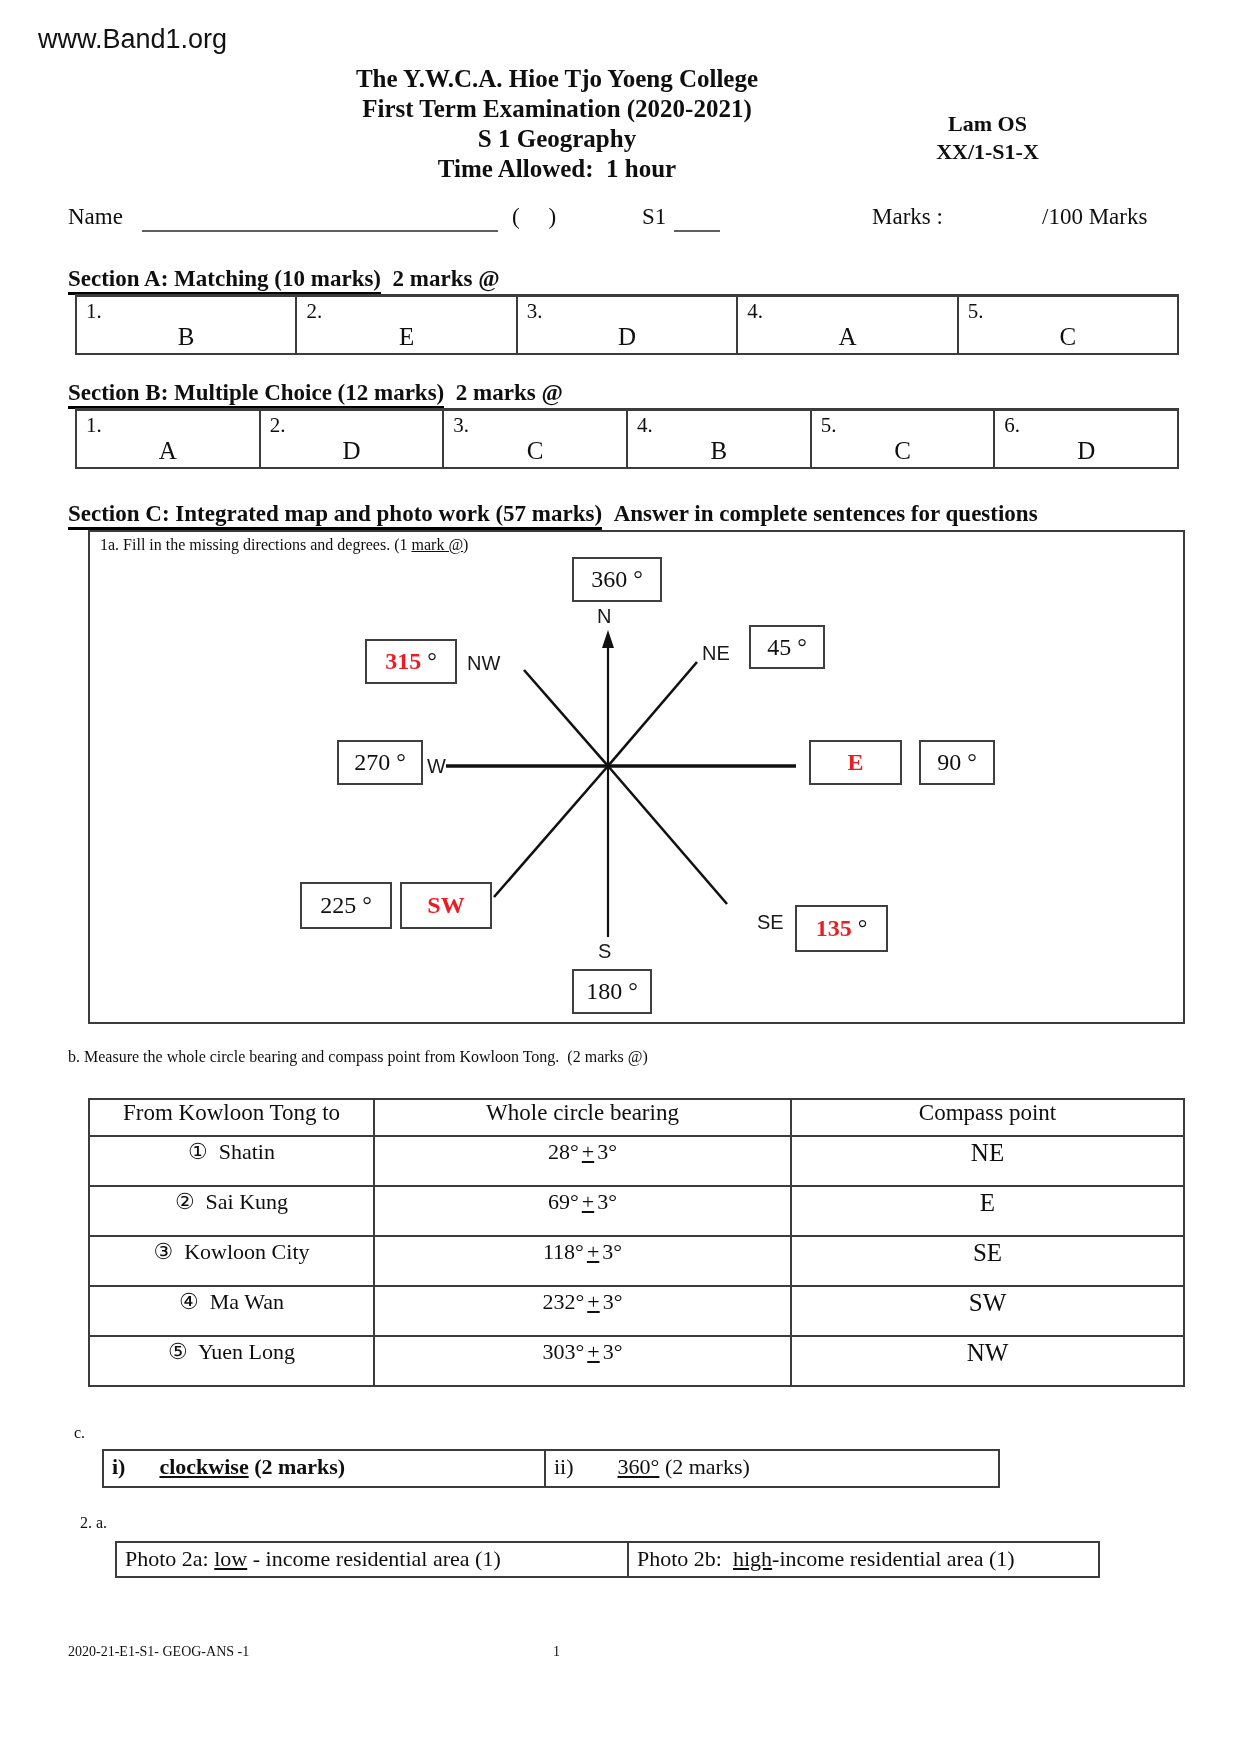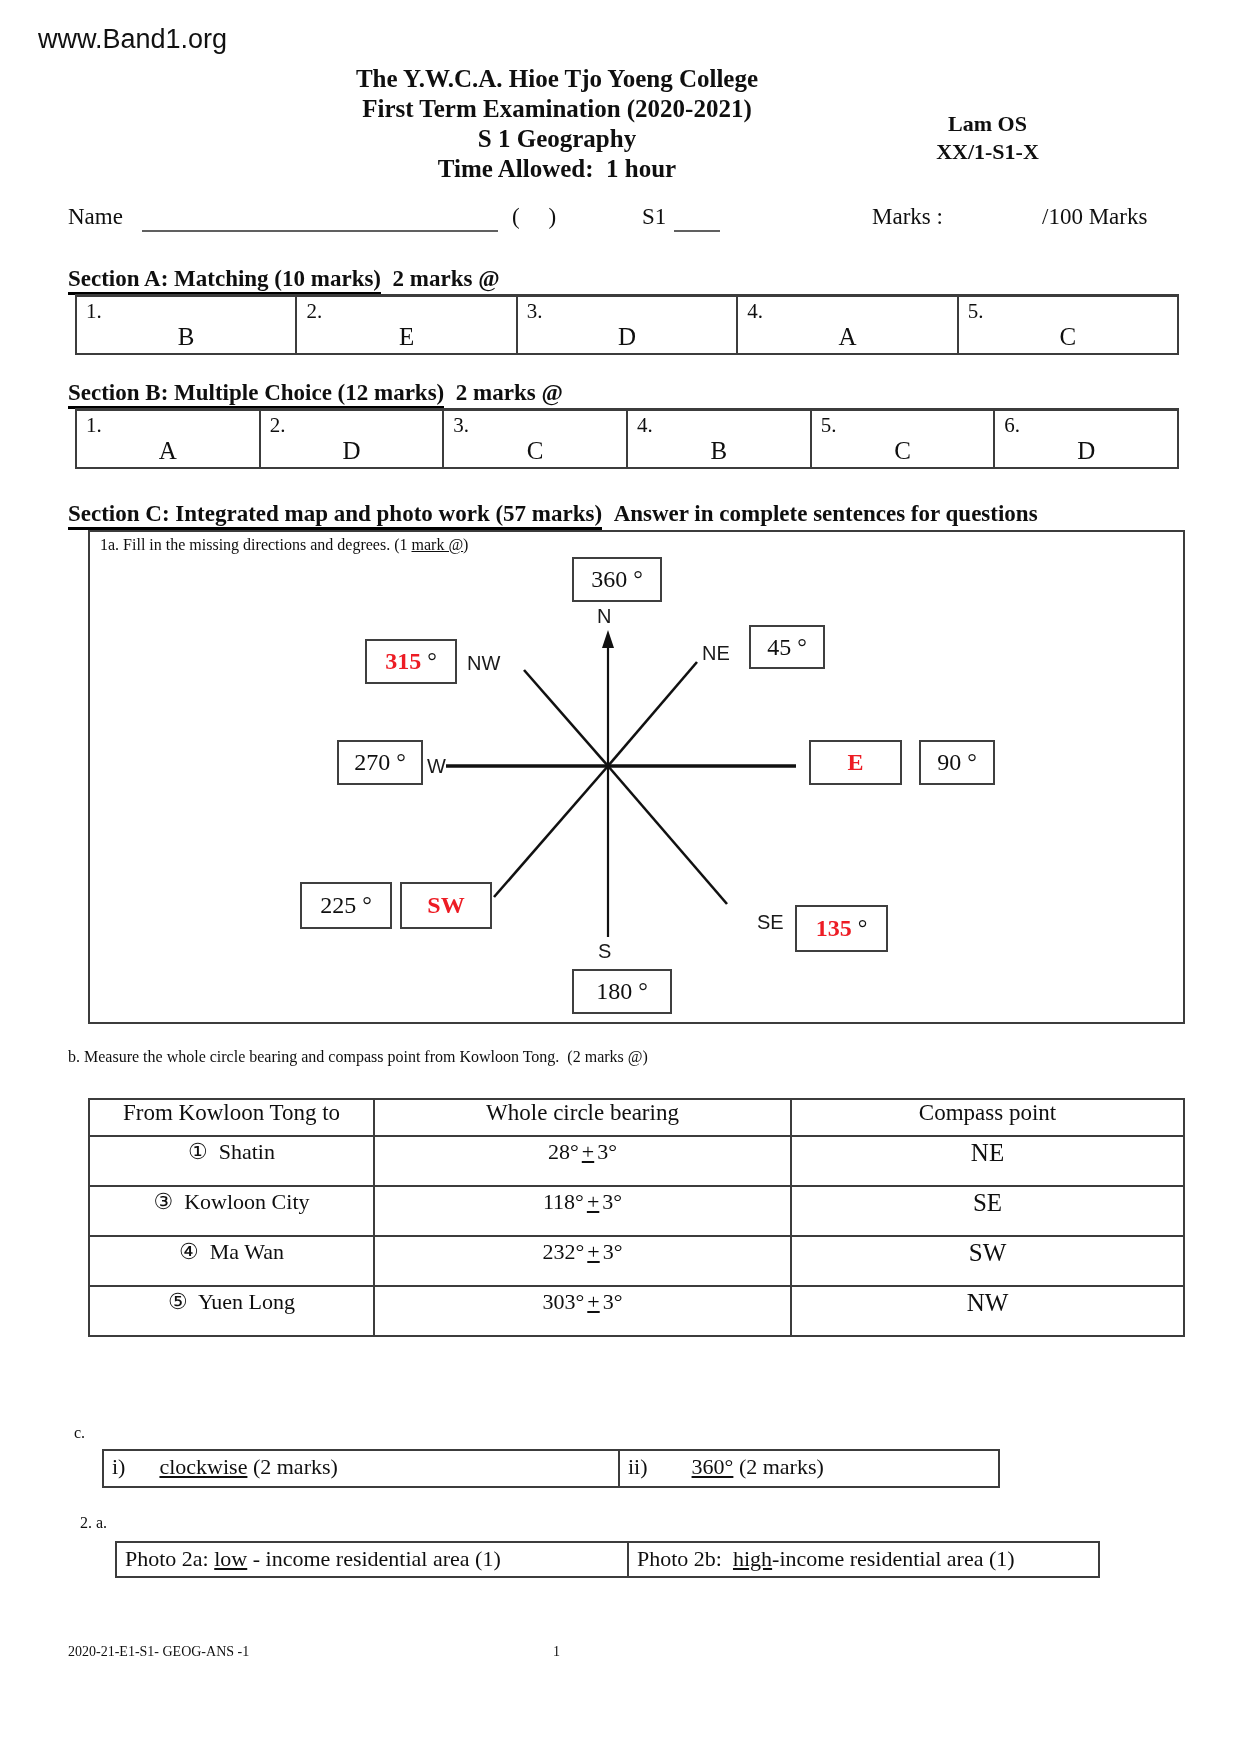--- a/index.html
+++ b/index.html
@@ -171,21 +171,21 @@
     <span class="dir-label" style="left:377px; top:120px;">NW</span>
     <span class="dir-label" style="left:337px; top:223px;">W</span>
     <span class="dir-label" style="left:508px; top:408px;">S</span>
     <span class="dir-label" style="left:667px; top:379px;">SE</span>
 
     <div class="cbox" style="left:482px; top:25px;  width:90px; height:45px;">360 °</div>
     <div class="cbox" style="left:659px; top:93px;  width:76px; height:44px;">45 °</div>
     <div class="cbox" style="left:247px; top:208px; width:86px; height:45px;">270 °</div>
     <div class="cbox" style="left:829px; top:208px; width:76px; height:45px;">90 °</div>
     <div class="cbox" style="left:210px; top:350px; width:92px; height:47px;">225 °</div>
-    <div class="cbox" style="left:482px; top:437px; width:100px; height:45px;">180 °</div>
+    <div class="cbox" style="left:482px; top:437px; width:80px; height:45px;">180 °</div>
 
     <div class="cbox" style="left:275px; top:107px; width:92px; height:45px;">
       <span class="red">315</span>
         <span>&nbsp;°</span>
     </div>
     <div class="cbox" style="left:719px; top:208px; width:93px; height:45px;">
       <span class="red">E</span>
     </div>
     <div class="cbox" style="left:310px; top:350px; width:92px; height:47px;">
       <span class="red">SW</span>
@@ -209,40 +209,45 @@
       <th>From Kowloon Tong to</th>
       <th>Whole circle bearing</th>
       <th>Compass point</th>
     </tr>
     <tr>
       <td>①&nbsp; Shatin</td>
       <td><span>28°</span><u class="pm">+</u><span>3°</span></td>
       <td class="compass">NE</td>
     </tr>
     <tr>
+      <td>②&nbsp; Sai Kung</td>
+      <td><span>69°</span><u class="pm">+</u><span>3°</span></td>
+      <td class="compass">E</td>
+    </tr>
+    <tr>
       <td>③&nbsp; Kowloon City</td>
       <td><span>118°</span><u class="pm">+</u><span>3°</span></td>
       <td class="compass">SE</td>
     </tr>
     <tr>
       <td>④&nbsp; Ma Wan</td>
       <td><span>232°</span><u class="pm">+</u><span>3°</span></td>
       <td class="compass">SW</td>
     </tr>
     <tr>
       <td>⑤&nbsp; Yuen Long</td>
       <td><span>303°</span><u class="pm">+</u><span>3°</span></td>
       <td class="compass">NW</td>
     </tr>
   </tbody>
     </table>
 
   <div class="abs q-prompt" style="left:74px; top:1424px;">c.</div>
   <div class="abs ctable" style="left:102px; top:1449px; width:898px; height:39px;">
-    <div class="ccell" style="width:516px;">
+    <div class="ccell" style="width:442px;font-weight:bold;">
       <span class="inum">i)</span><u>clockwise</u><span> (2 marks)</span>
     </div>
     <div class="ccell">
       <span class="inum" style="margin-right:44px;">ii)</span><u>360°</u><span> (2 marks)</span>
     </div>
   </div>
 
   <div class="abs q-prompt" style="left:80px; top:1514px;">2. a.</div>
   <div class="abs ctable" style="left:115px; top:1541px; width:985px; height:37px;">
     <div class="ccell" style="width:512px;">

